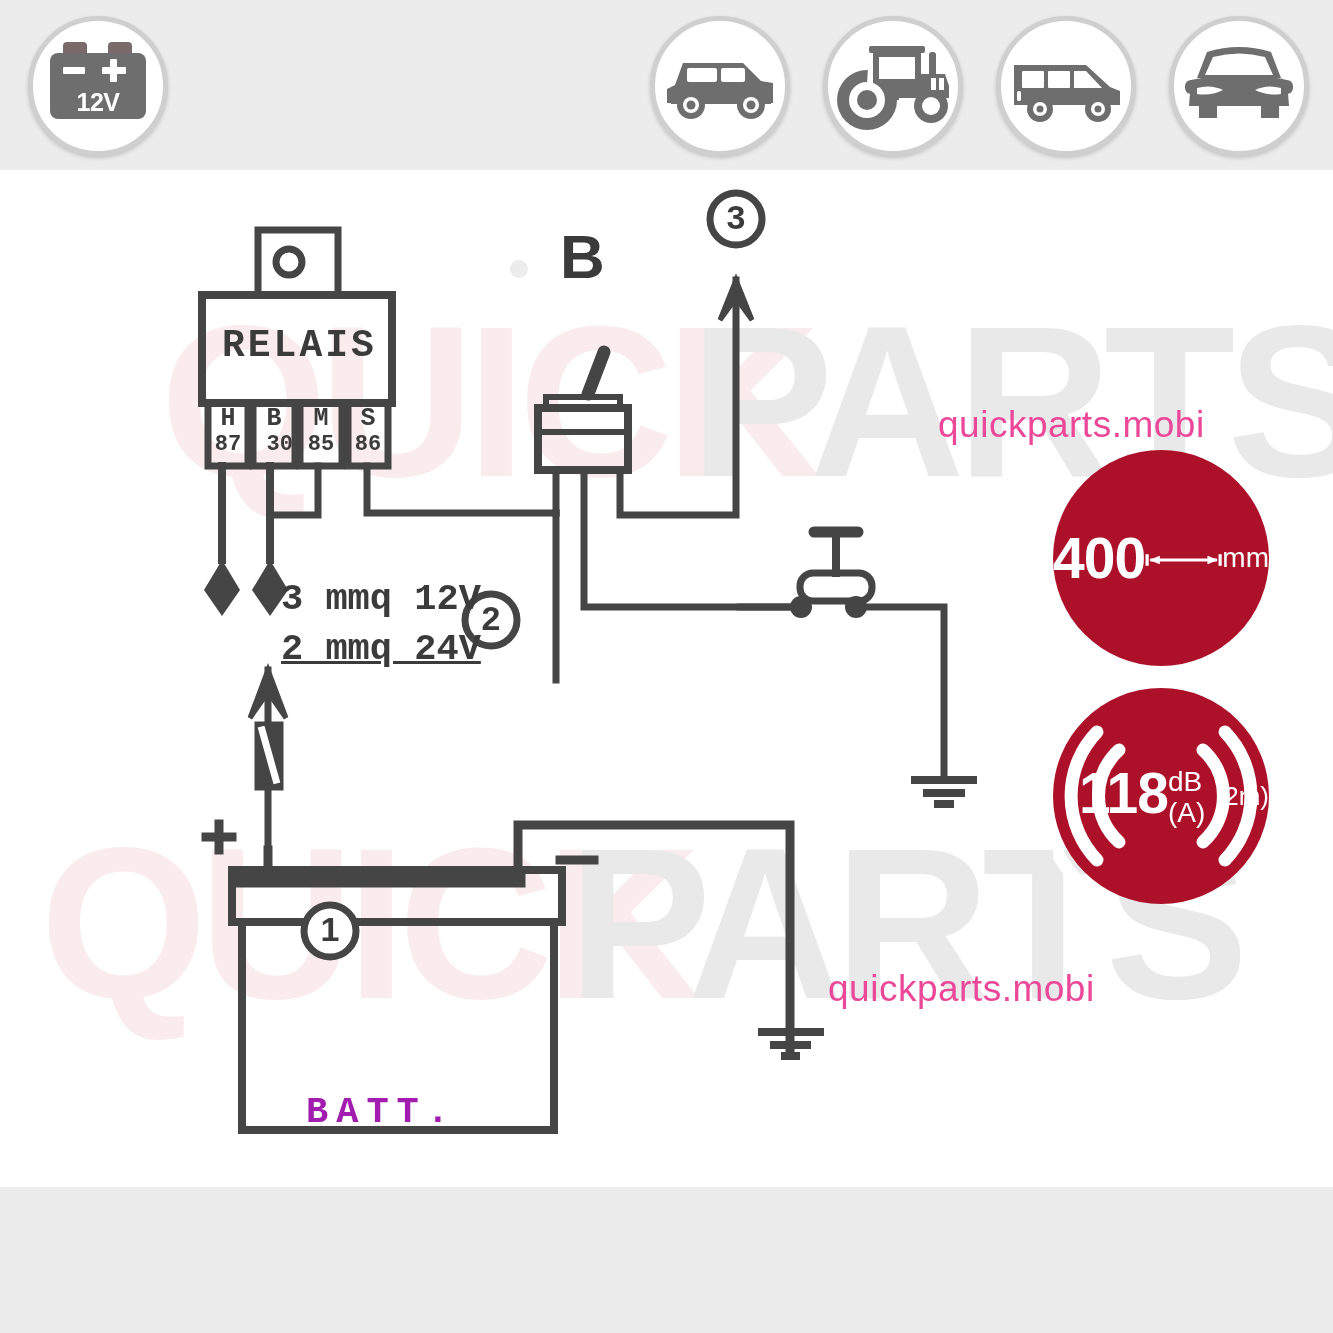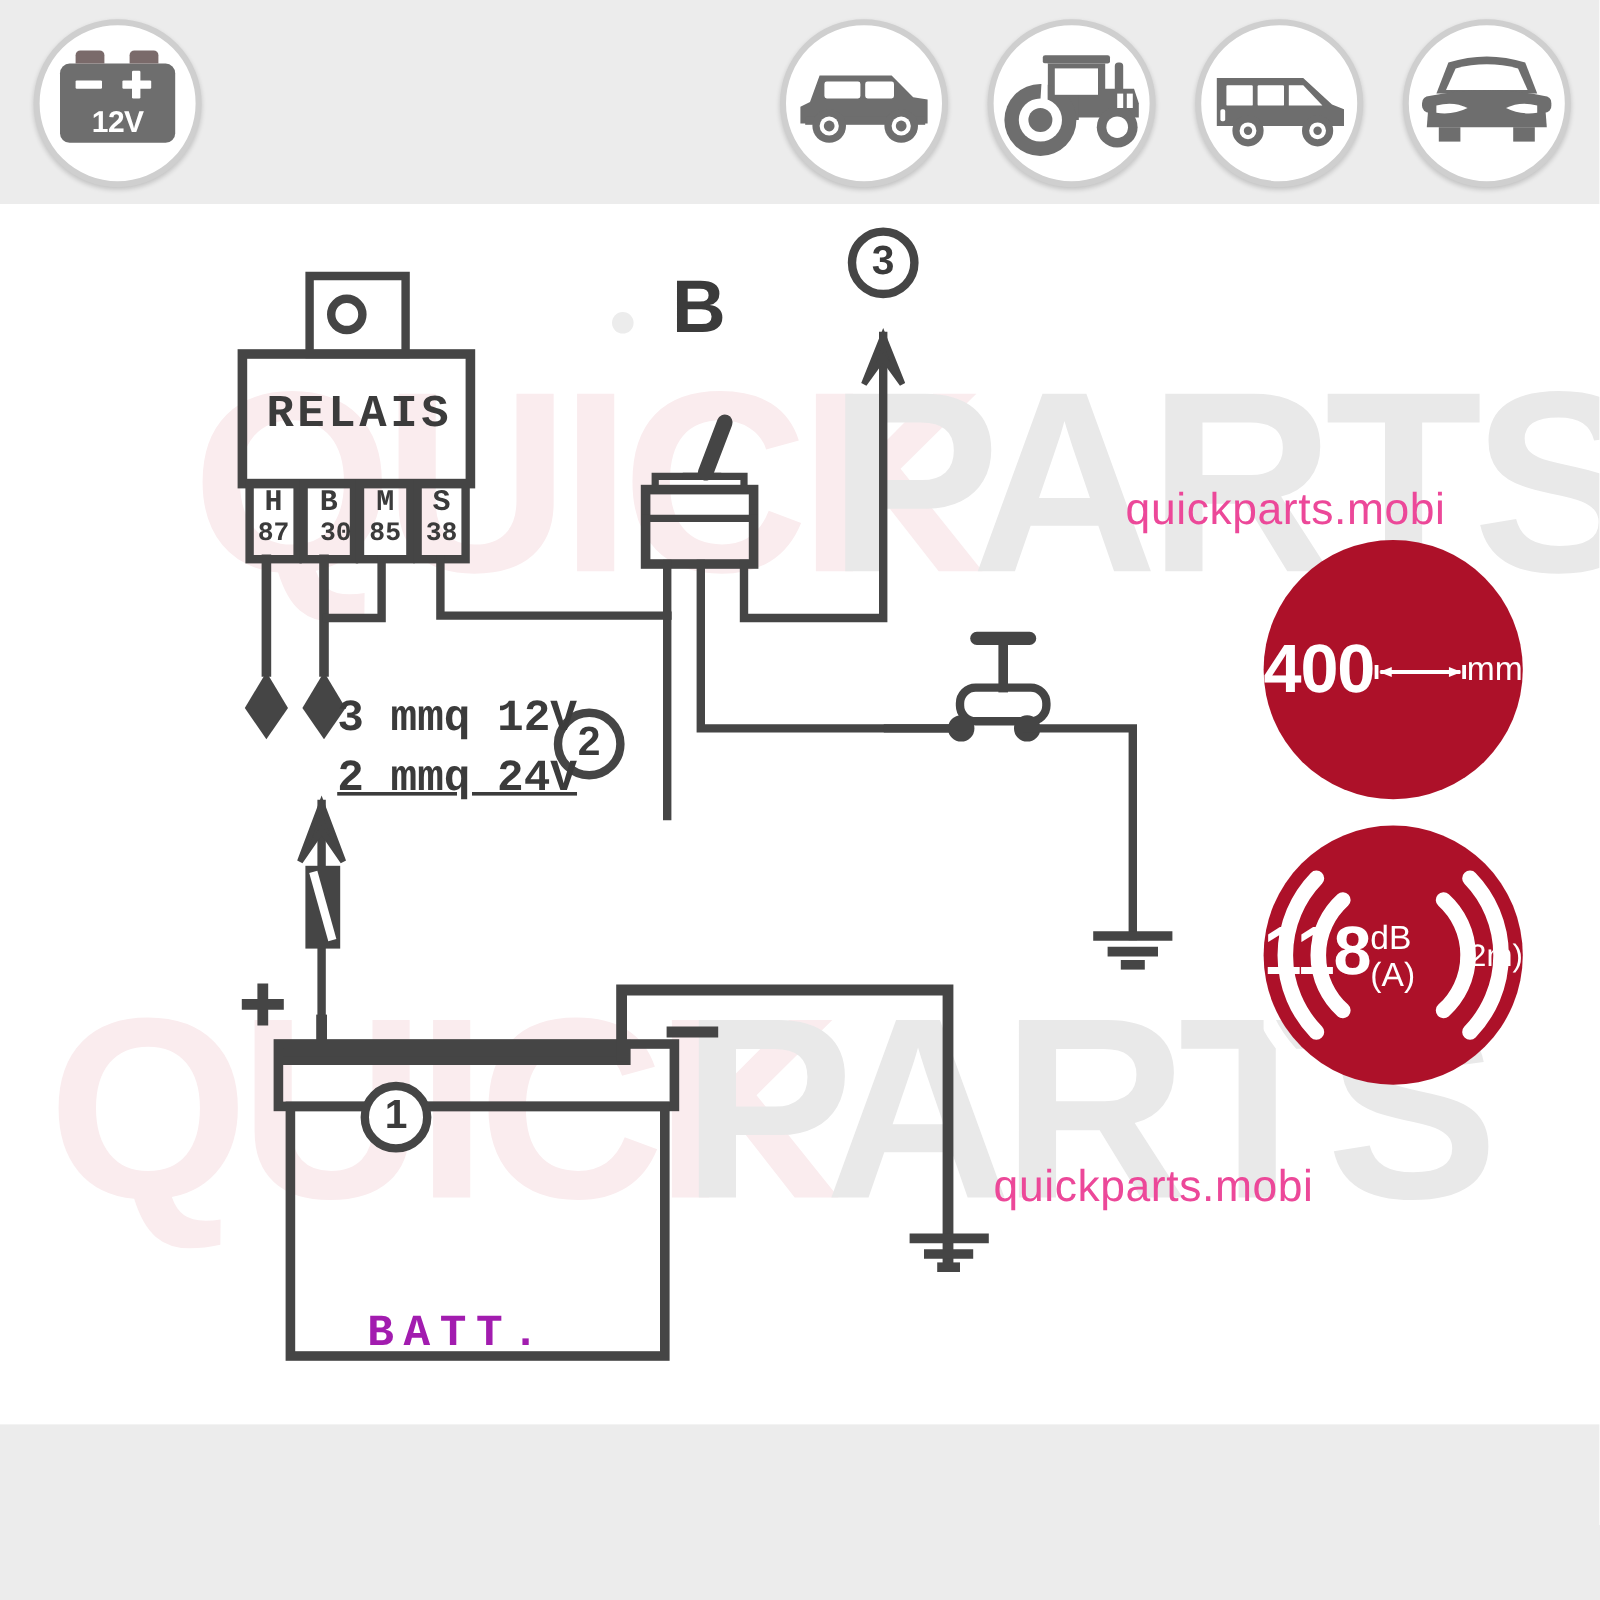--- a/index.html
+++ b/index.html
@@ -348,21 +348,21 @@
     <div style="position:absolute; left:255px; top:236px; width:38px; text-align:center; color:#3b3b3b;">
       <div style="font:bold 25px/1.05 'Liberation Mono', monospace;">B</div>
       <div style="font:bold 22px/1.15 'Liberation Mono', monospace;text-align:right;">30</div>
     </div>
     <div style="position:absolute; left:302px; top:236px; width:38px; text-align:center; color:#3b3b3b;">
       <div style="font:bold 25px/1.05 'Liberation Mono', monospace;">M</div>
       <div style="font:bold 22px/1.15 'Liberation Mono', monospace;">85</div>
     </div>
     <div style="position:absolute; left:349px; top:236px; width:38px; text-align:center; color:#3b3b3b;">
       <div style="font:bold 25px/1.05 'Liberation Mono', monospace;">S</div>
-      <div style="font:bold 22px/1.15 'Liberation Mono', monospace;">38</div>
+      <div style="font:bold 22px/1.15 'Liberation Mono', monospace;">86</div>
     </div>
 
     <div style="position:absolute; left:560px; top:56px; font:bold 62px/1 'Liberation Sans', sans-serif; color:#3b3b3b;">B</div>
     <div style="position:absolute; left:510px; top:90px; width:18px; height:18px; border-radius:50%; background:#ececec;"></div>
 
     <div style="position:absolute; left:281px; top:411px; font:bold 37px/1 'Liberation Mono', monospace; color:#3b3b3b;">3 mmq 12V</div>
     <div style="position:absolute; left:281px; top:461px; font:bold 37px/1 'Liberation Mono', monospace; color:#3b3b3b;text-decoration:underline;">2 mmq 24V</div>
 
     <div style="position:absolute; left:306px; top:897px; font:bold 37px/1 'Liberation Mono', monospace; color:#a21caf; letter-spacing:8px;margin-top:27px;">BATT.</div>
 
@@ -391,21 +391,21 @@
       <svg width="216" height="216" viewBox="0 0 216 216" style="position:absolute; left:0; top:0;">
         <g stroke="#ffffff" fill="none" stroke-width="13" stroke-linecap="round">
           <path d="M66 62 A 62 62 0 0 0 66 154"></path>
           <path d="M44 44 A 92 92 0 0 0 44 172"></path>
           <path d="M22 26 A 122 122 0 0 0 22 190"></path>
           <path d="M150 62 A 62 62 0 0 1 150 154"></path>
           <path d="M172 44 A 92 92 0 0 1 172 172"></path>
           <path d="M194 26 A 122 122 0 0 1 194 190"></path>
         </g>
       </svg>
-      <div class="rb-num" style="position:relative; z-index:2; margin-top:-6px;">118</div>
+      <div class="rb-num" style="position:relative; z-index:2; margin-top:-6px;margin-left:26px;">118</div>
       <div class="rb-sub" style="position:relative; z-index:2; margin-top:4px;">dB (A)</div>
       <div class="rb-sub2" style="position:relative; z-index:2; margin-top:2px;">(2m)</div>
     </div>
 
   </div>
 
   <div id="footer-sep"></div>
   <div id="footer">
 
     

